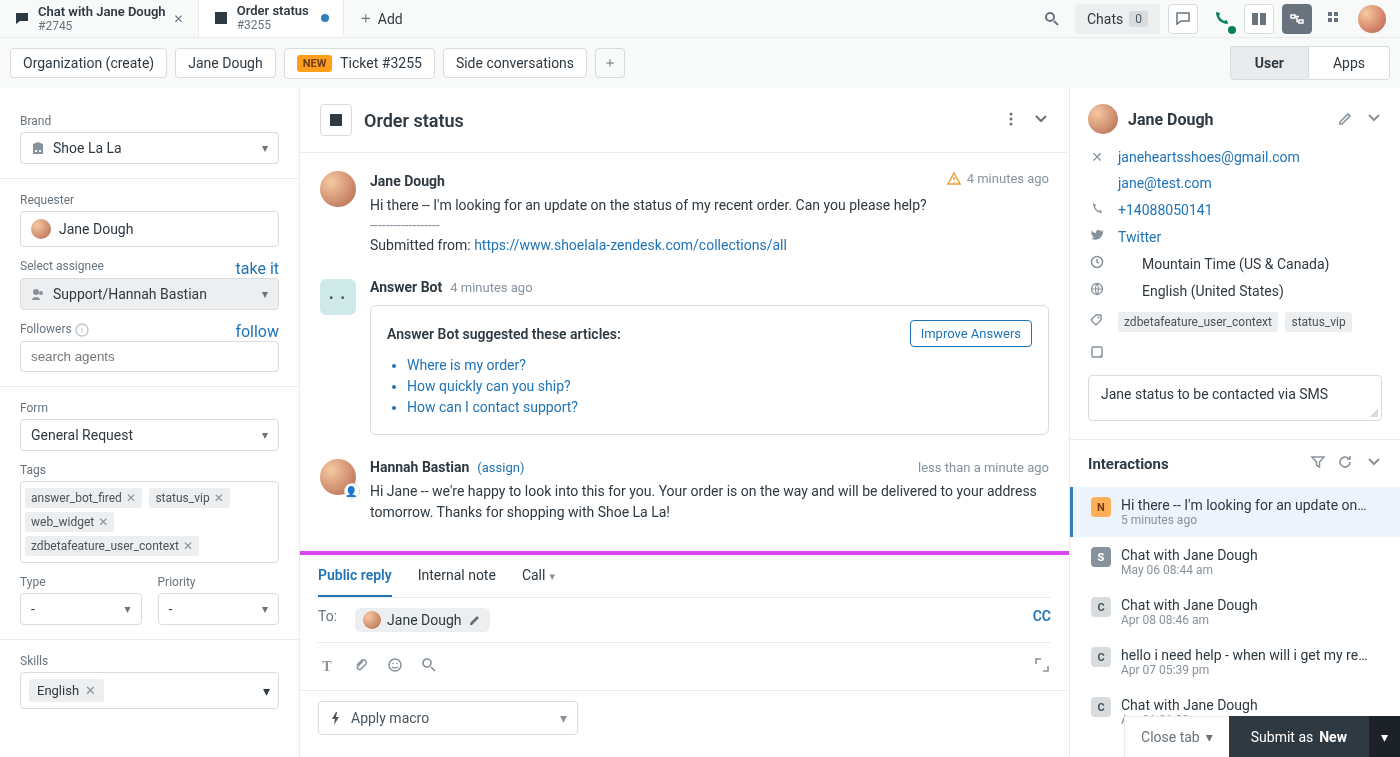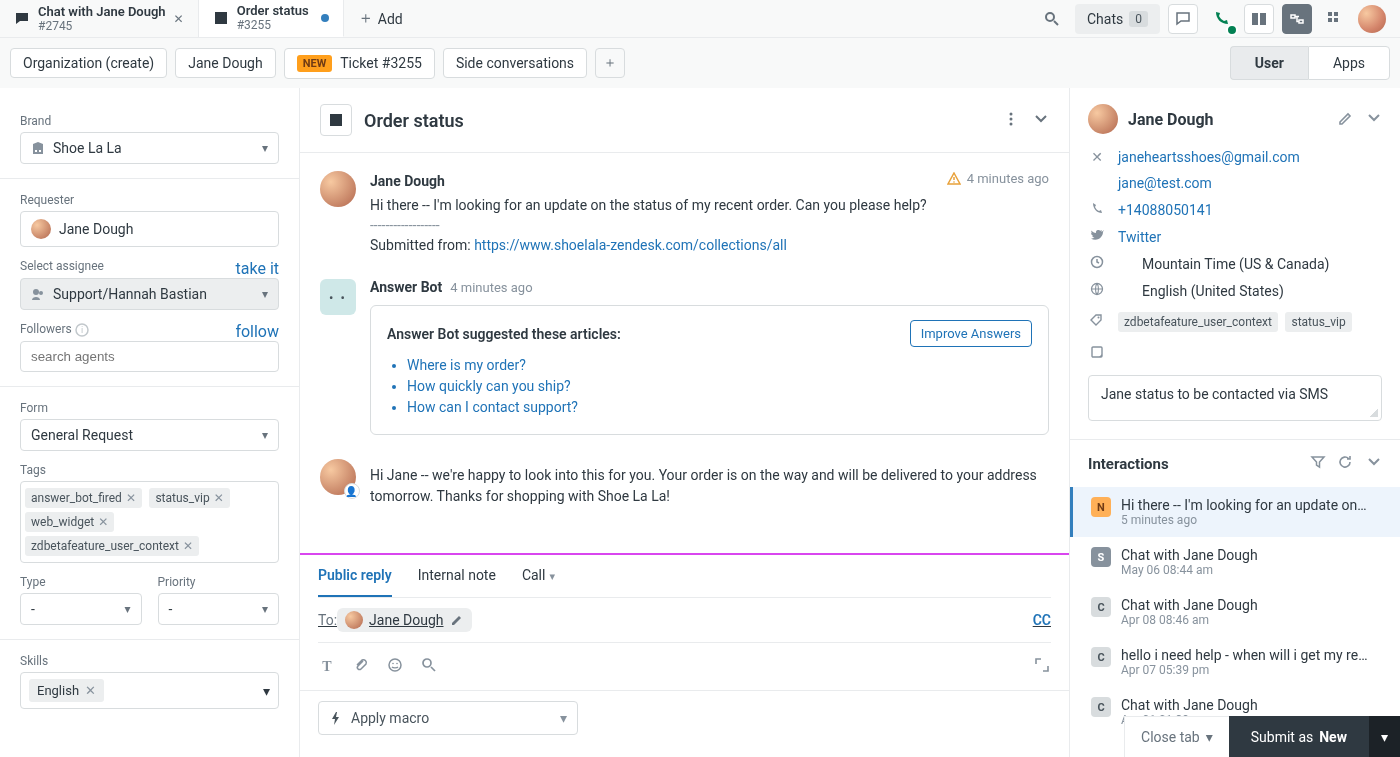--- a/index.html
+++ b/index.html
@@ -221,34 +221,34 @@
     border:1px solid #1f73b7; color:#1f73b7;
     border-radius:4px; padding:5px 10px; cursor:pointer;
     font-size:13px;
   }
   .bot-card ul { margin:10px 0 0 0; padding-left:20px;}
   .bot-card ul li { color:#1f73b7; margin:5px 0;}
   .bot-card ul li::marker { color:#1f73b7;}
 
   
   .editor {
-    border-top:2px solid #d946ef;
+    border-top:4px solid #d946ef;
     padding:0 18px 0;
   }
   .editor .tabs {
     display:flex; gap:26px; border-bottom:1px solid #e9ebed;
   }
   .editor .tabs .tb {
     padding:12px 0; cursor:pointer; color:#2f3941; font-weight:600;
   }
   .editor .tabs .tb.active { color:#1f73b7; border-bottom:2px solid #1f73b7;}
   .editor .tabs .tb .caret { color:#87929d; font-size:11px; margin-left:4px;}
   .to-row {
-    display:flex; align-items:center; gap:0;
-    padding:10px 0; border-bottom:1px solid #e9ebed;text-decoration:underline;
+    display:flex; align-items:flex-start; gap:18px;
+    padding:10px 0; border-bottom:1px solid #e9ebed;
   }
   .to-row .lbl { color:#68737d; }
   .rcpt {
     display:inline-flex; align-items:center; gap:6px;
     background:#eceeef; border-radius:6px; padding:3px 8px;
   }
   .rcpt .mini-avatar { width:18px; height:18px; }
   .rcpt .edit { color:#68737d; cursor:pointer;}
   .to-row .cc { margin-left:auto; color:#1f73b7; font-weight:600;}
   .ed-toolbar {
@@ -630,20 +630,25 @@
             </ul>
           </div>
         </div>
       </div>
 
       <div class="msg">
         <div class="av">
           <span class="sub">👤</span>
         </div>
         <div class="body">
+          <div class="hdr">
+            <span class="name">Hannah Bastian</span>
+            <a href="#" class="assign">(assign)</a>
+            <span class="right-time">less than a minute ago</span>
+          </div>
           <div class="text">Hi Jane -- we're happy to look into this for you. Your order is on the way and will be delivered to your address tomorrow. Thanks for shopping with Shoe La La!</div>
         </div>
       </div>
     </div>
 
     <div class="editor">
       <div class="tabs">
         <div class="tb active"><span>Public reply</span></div>
         <div class="tb" style="font-weight:400"><span>Internal note</span></div>
         <div class="tb" style="font-weight:400"><span>Call</span><span class="caret">▾</span></div>

